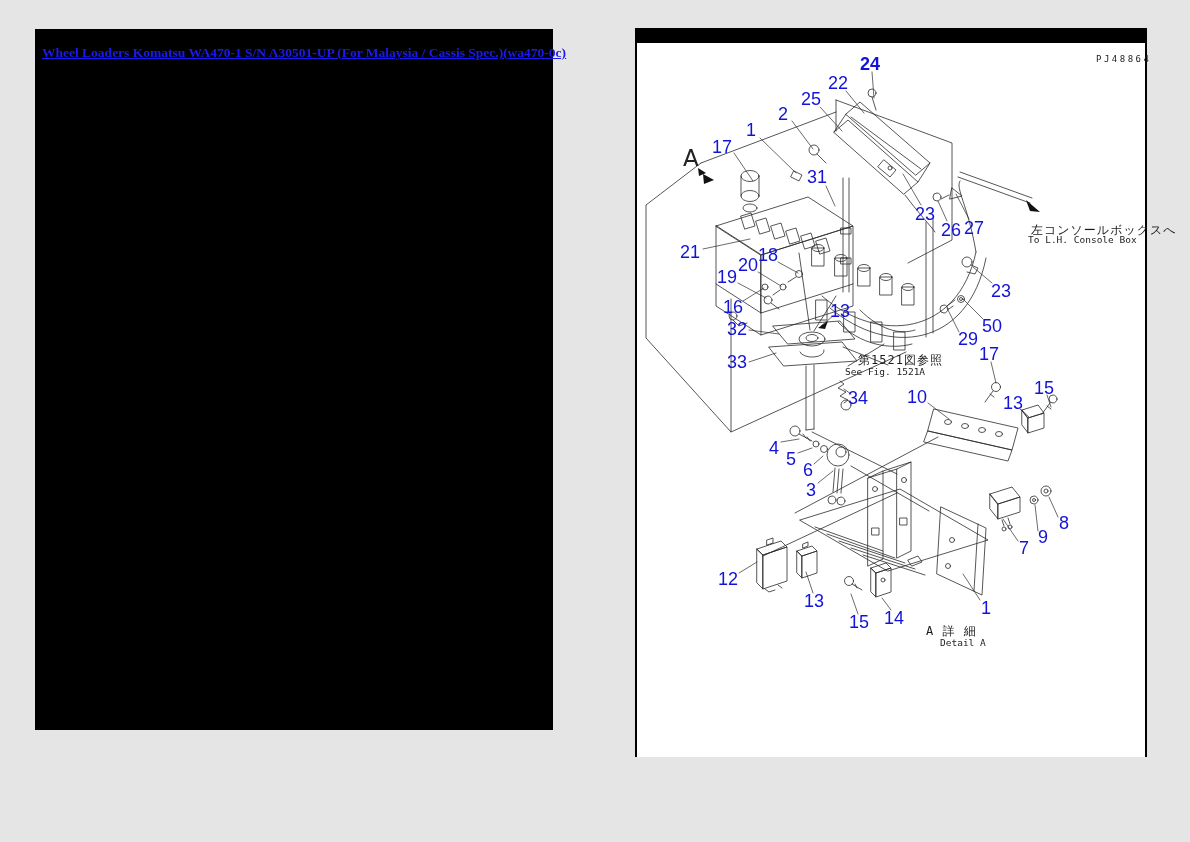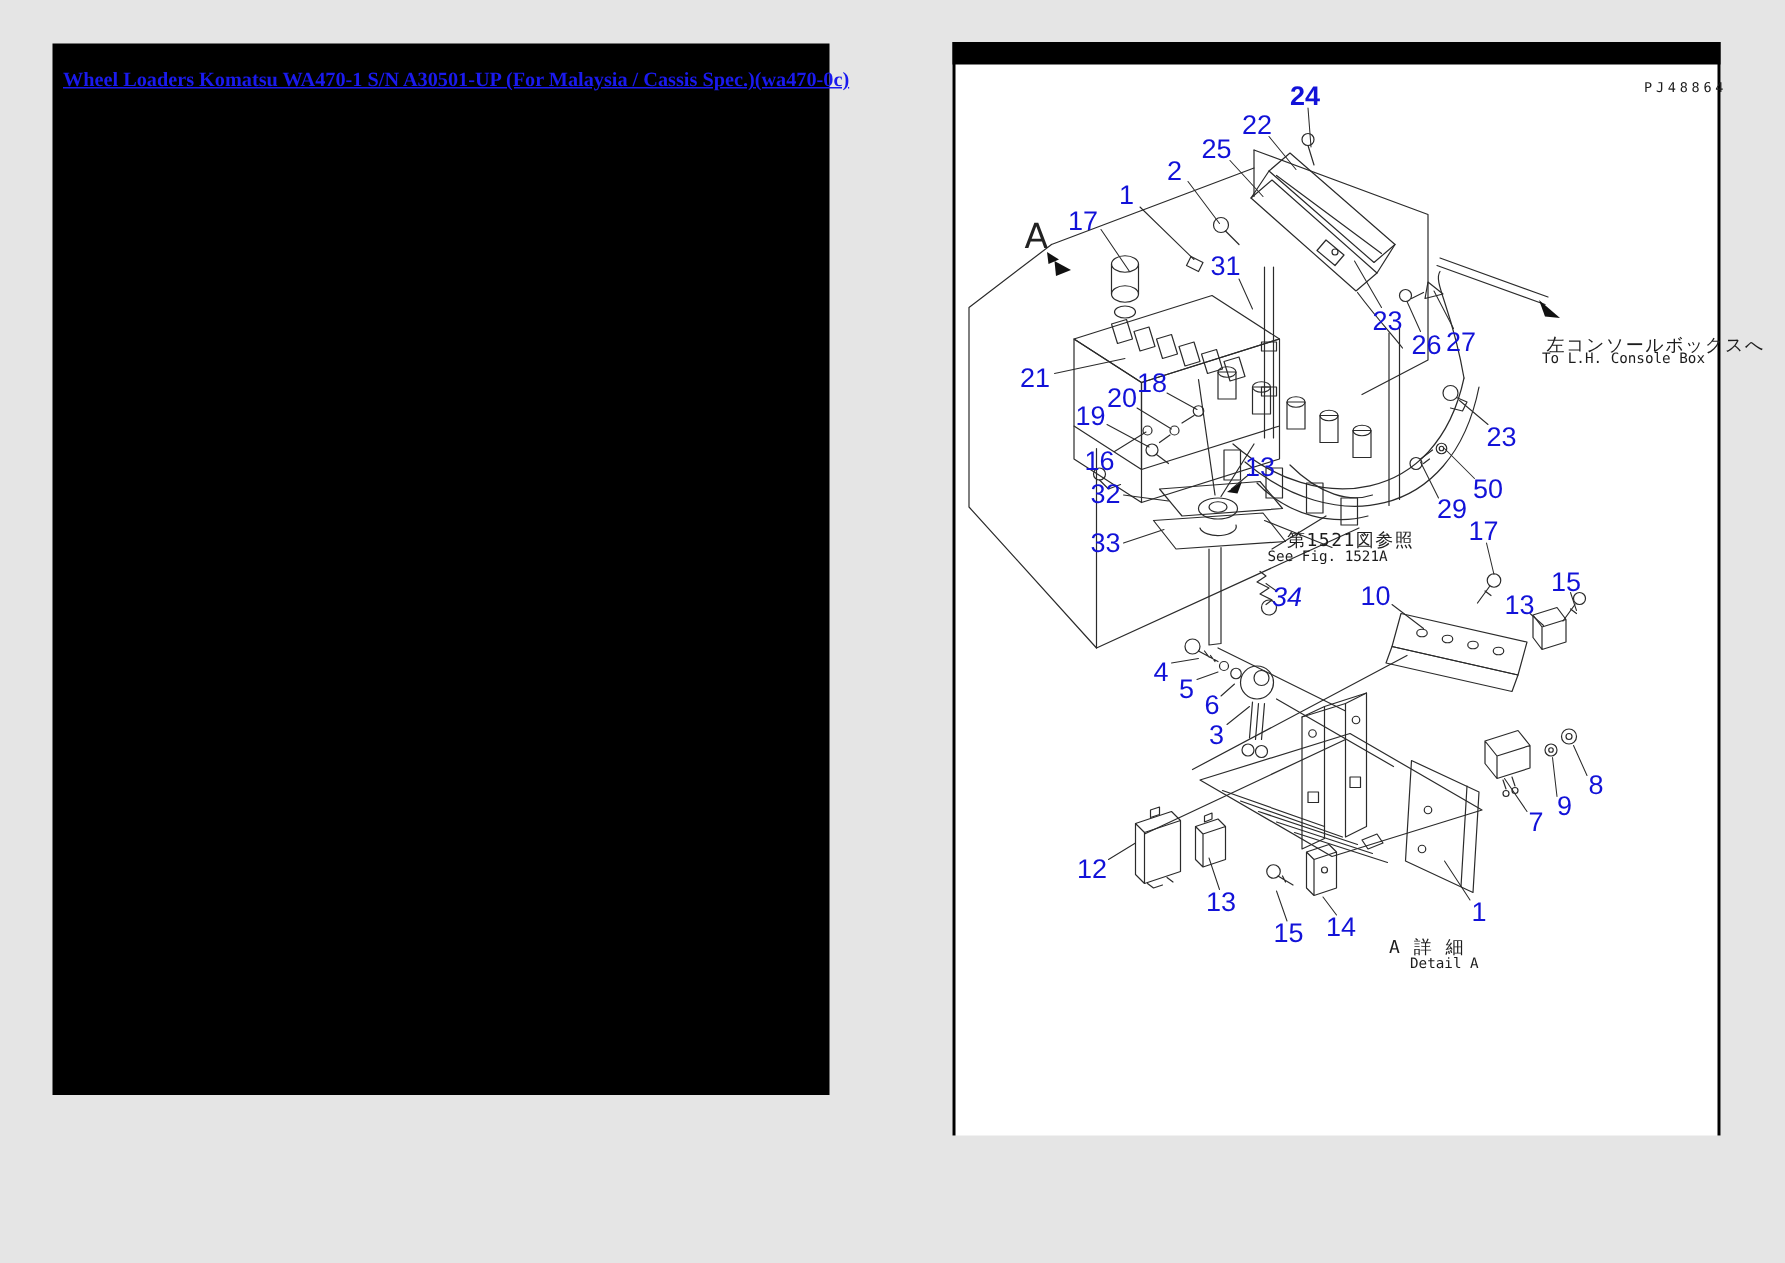--- a/index.html
+++ b/index.html
@@ -232,21 +232,21 @@
         <div class="callout" style="left: 133px; top: 227px;">18</div>
         <div class="callout" style="left: 113px; top: 237px;">20</div>
         <div class="callout" style="left: 92px; top: 249px; text-align: right;">19</div>
         <div class="callout" style="left: 98px; top: 279px;">16</div>
         <div class="callout" style="left: 102px; top: 301px;">32</div>
         <div class="callout" style="left: 205px; top: 283px;">13</div>
         <div class="callout" style="left: 102px; top: 334px;">33</div>
         <div class="callout" style="left: 366px; top: 263px;">23</div>
         <div class="callout" style="left: 357px; top: 298px;">50</div>
         <div class="callout" style="left: 333px; top: 311px;">29</div>
-        <div class="callout" style="left: 223px; top: 370px; font-style: italic;">34</div>
+        <div class="callout" style="left: 223px; top: 370px;">34</div>
         <div class="callout" style="left: 282px; top: 369px;">10</div>
         <div class="callout" style="left: 354px; top: 326px;">17</div>
         <div class="callout" style="left: 378px; top: 375px;">13</div>
         <div class="callout" style="left: 409px; top: 360px;">15</div>
         <div class="callout" style="left: 139px; top: 420px;">4</div>
         <div class="callout" style="left: 156px; top: 431px;">5</div>
         <div class="callout" style="left: 173px; top: 442px;">6</div>
         <div class="callout" style="left: 176px; top: 462px;">3</div>
         <div class="callout" style="left: 93px; top: 551px;">12</div>
         <div class="callout" style="left: 179px; top: 573px;">13</div>

